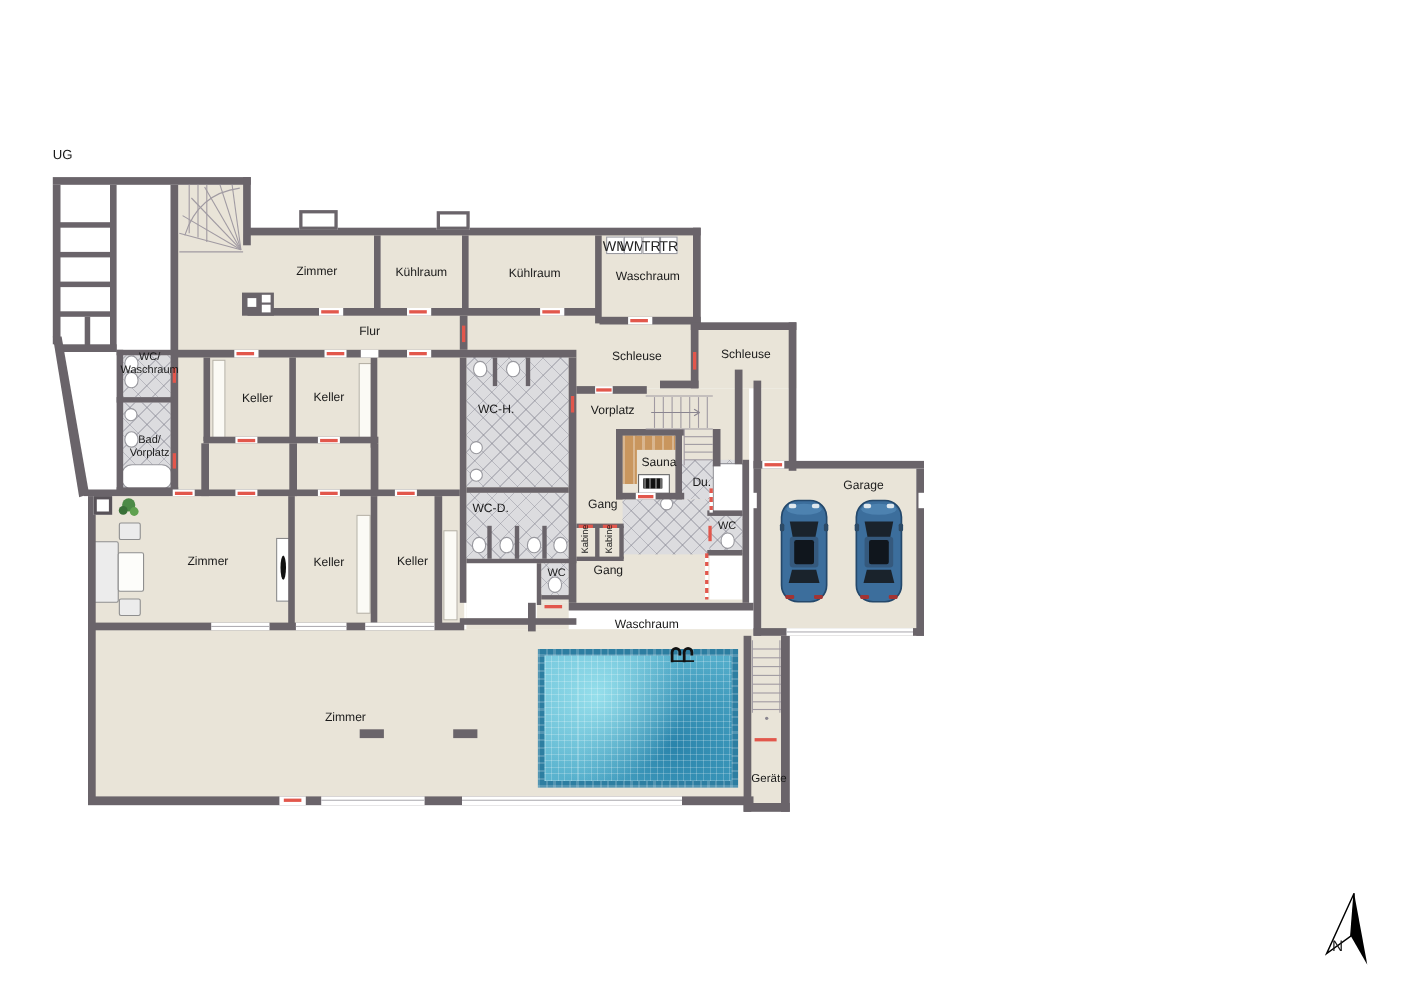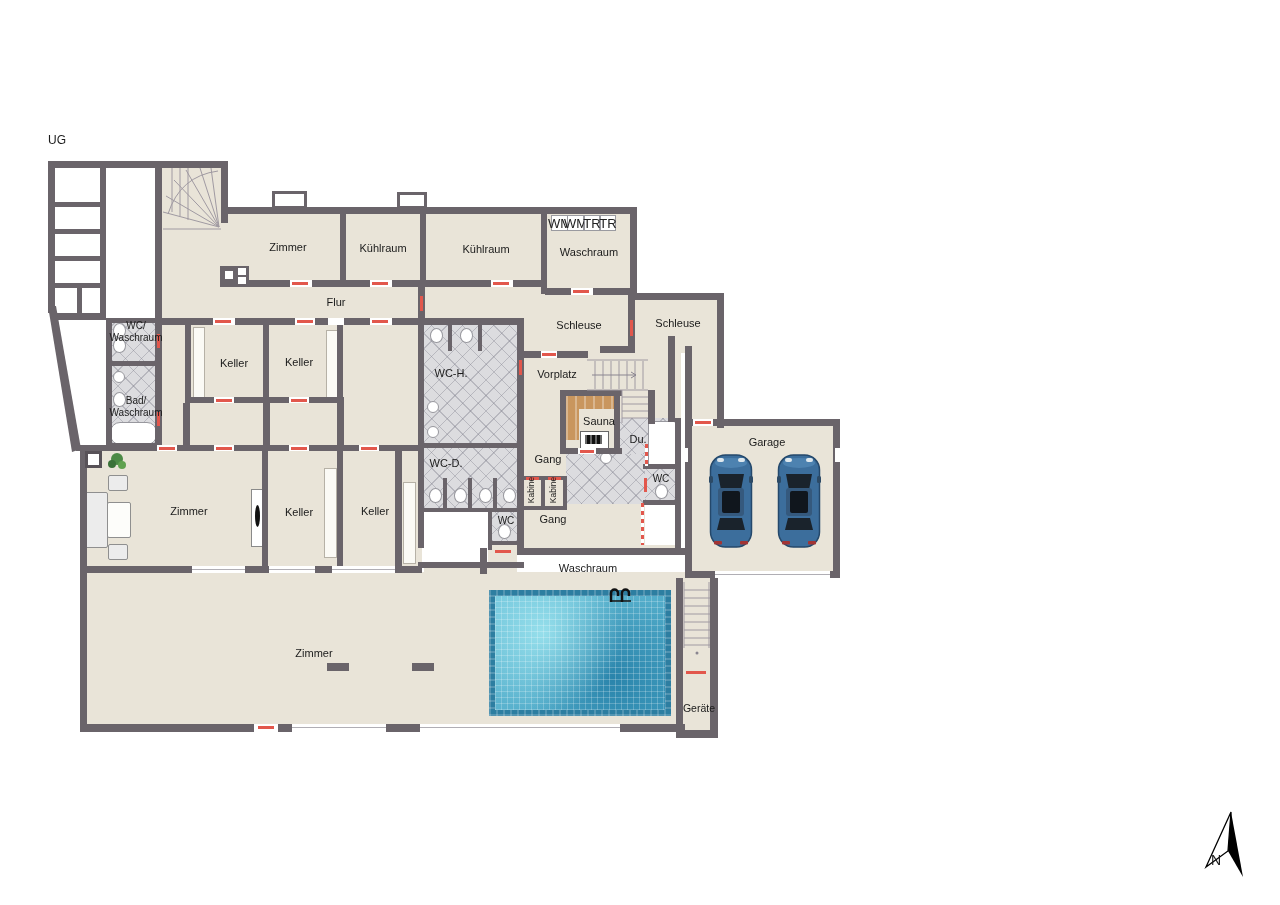--- a/index.html
+++ b/index.html
@@ -378,36 +378,36 @@
   <span class="lb" style="left:288px;top:247px">Zimmer</span>
   <span class="lb" style="left:383px;top:248px">Kühlraum</span>
   <span class="lb" style="left:486px;top:249px">Kühlraum</span>
   <span class="lb" style="left:589px;top:252px">Waschraum</span>
   <span class="lb" style="left:336px;top:302px">Flur</span>
   <span class="lb" style="left:579px;top:325px">Schleuse</span>
   <span class="lb" style="left:678px;top:323px">Schleuse</span>
   <span class="lb" style="left:136px;top:331px;font-size:10px">WC/
 Waschraum</span>
   <span class="lb" style="left:136px;top:406px;font-size:10px">Bad/
-Waschraum</span>
+Vorplatz</span>
   <span class="lb" style="left:234px;top:363px">Keller</span>
   <span class="lb" style="left:299px;top:362px">Keller</span>
   <span class="lb" style="left:451px;top:373px">WC-H.</span>
   <span class="lb" style="left:557px;top:374px">Vorplatz</span>
   <span class="lb" style="left:599px;top:421px">Sauna</span>
   <span class="lb" style="left:638px;top:439px">Du.</span>
   <span class="lb" style="left:661px;top:479px;font-size:10px">WC</span>
   <span class="lb" style="left:189px;top:511px">Zimmer</span>
   <span class="lb" style="left:299px;top:512px">Keller</span>
   <span class="lb" style="left:375px;top:511px">Keller</span>
   <span class="lb" style="left:446px;top:463px">WC-D.</span>
   <span class="lb" style="left:548px;top:459px">Gang</span>
   <span class="lb v" style="left:532px;top:490px">Kabine</span>
   <span class="lb v" style="left:554px;top:490px">Kabine</span>
   <span class="lb" style="left:506px;top:521px;font-size:10px">WC</span>
   <span class="lb" style="left:553px;top:519px">Gang</span>
-  <span class="lb" style="left:767px;top:442px">Garage</span>
+  <span class="lb" style="left:785px;top:442px">Garage</span>
   <span class="lb" style="left:588px;top:568px">Waschraum</span>
   <span class="lb" style="left:314px;top:653px">Zimmer</span>
   <span class="lb" style="left:699px;top:708px;font-size:10.5px">Geräte</span>
   <span class="lb" style="left:1216px;top:860px;font-size:14px">N</span>
 
 </div>
 
 </body></html>

